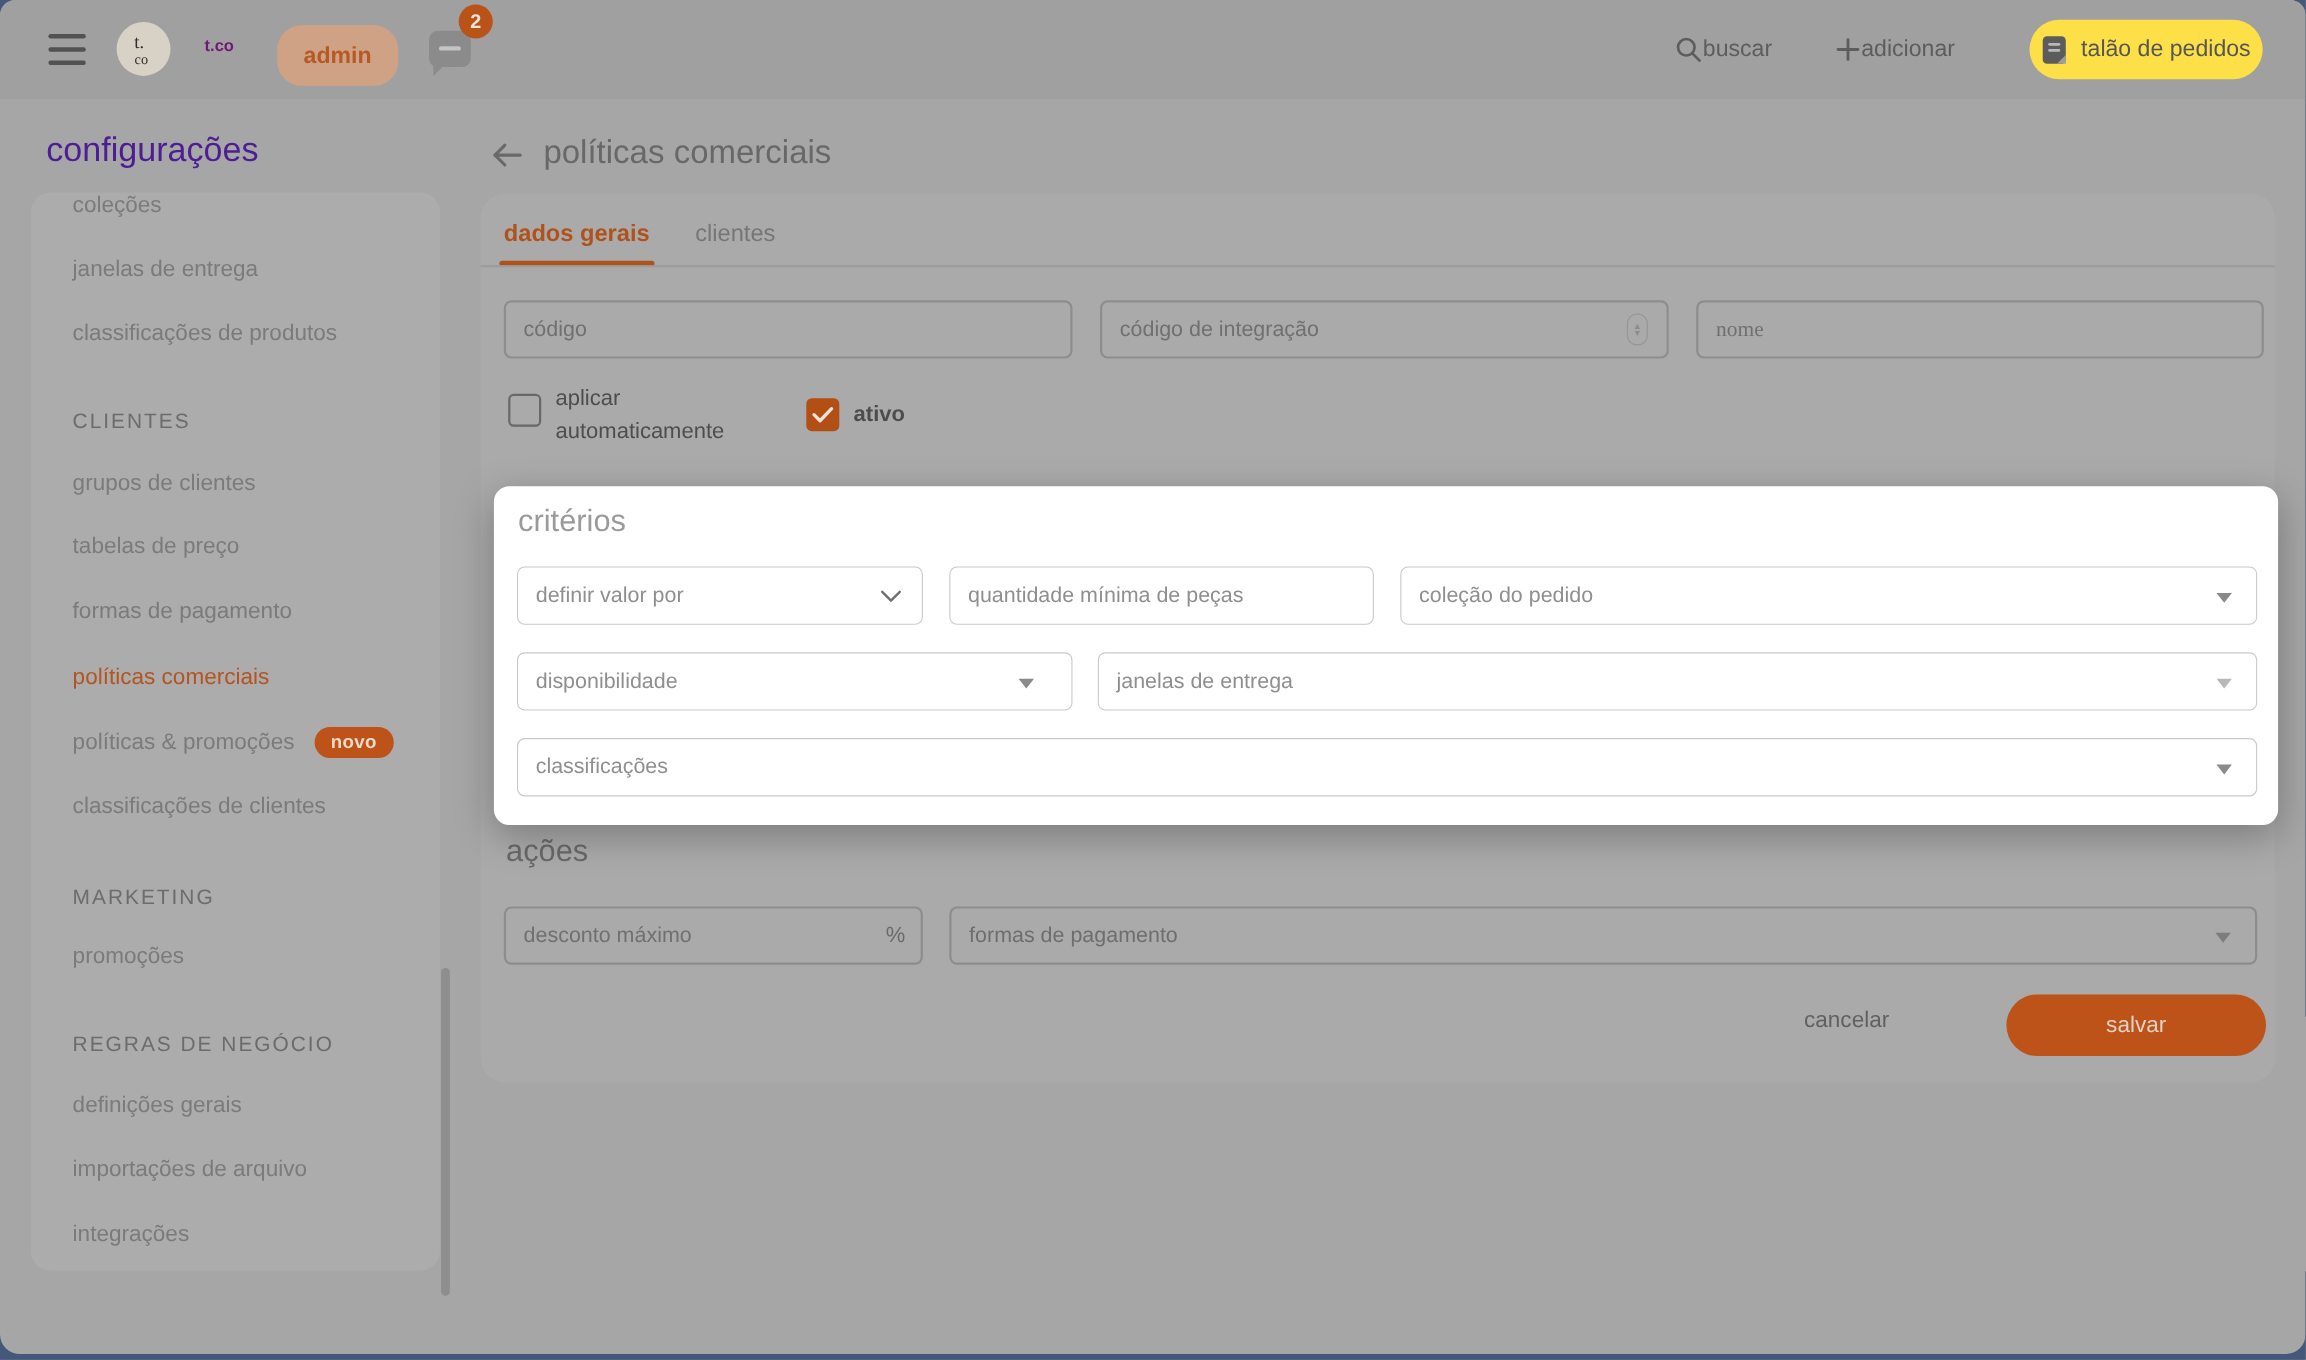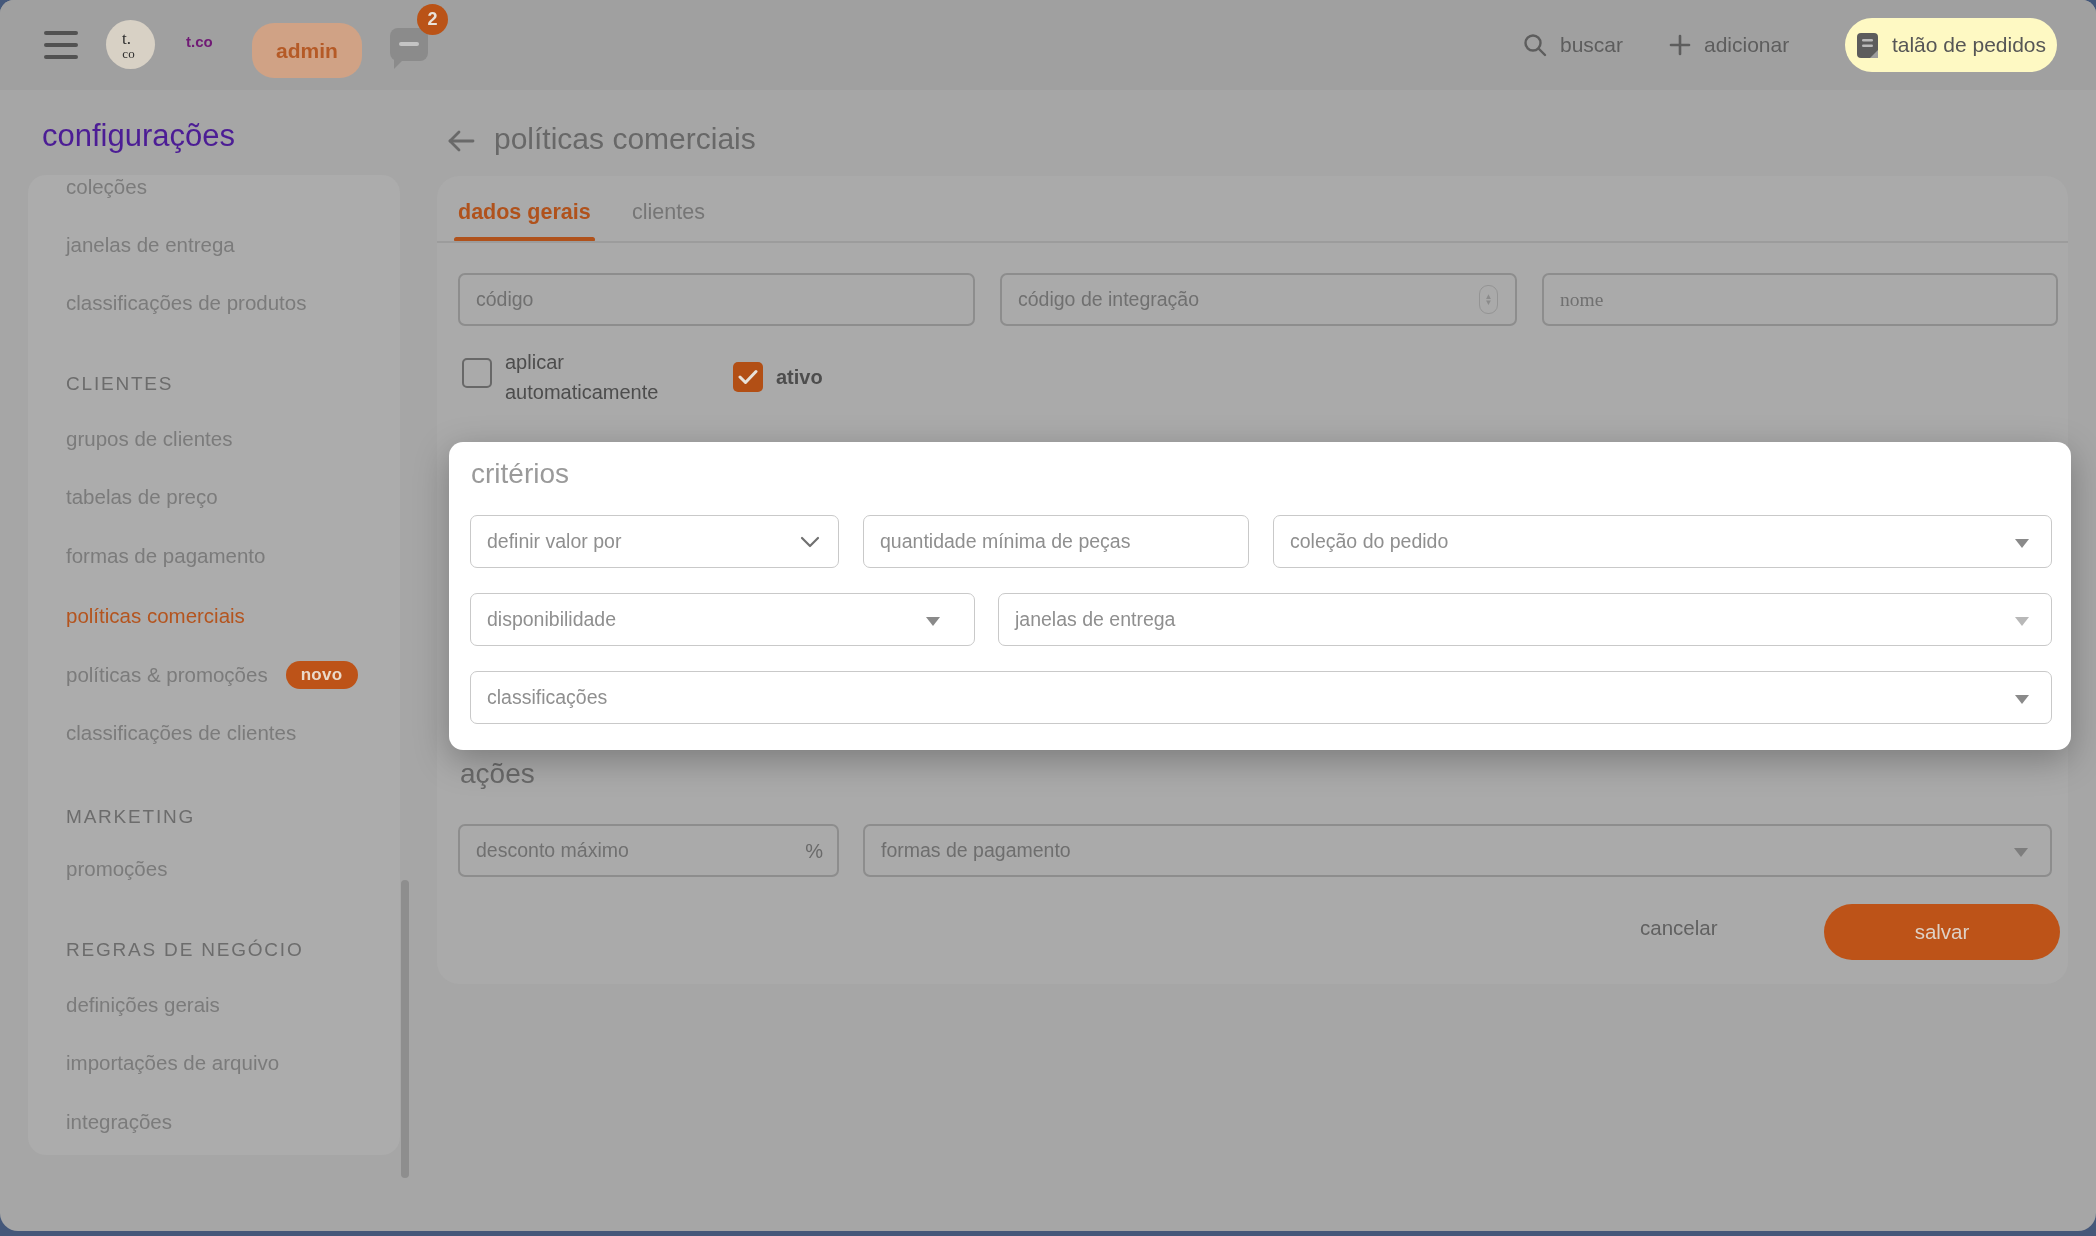--- a/index.html
+++ b/index.html
@@ -13,24 +13,24 @@
   .hamburger div{height:4px;background:#525252;border-radius:2px;}
   .avatar{position:absolute;left:106px;top:20px;width:49px;height:49px;border-radius:50%;background:#d8d1c5;display:flex;flex-direction:column;align-items:center;justify-content:center;line-height:1;}
   .avatar .l1{font-family:"Liberation Serif",serif;font-size:17px;color:#2e2e2e;margin-left:-8px;}
   .avatar .l2{font-family:"Liberation Serif",serif;font-size:13px;color:#2e2e2e;margin-left:-4px;}
   .brand{position:absolute;left:186px;top:33px;font-size:15px;font-weight:700;color:#701a75;}
   .admin-pill{position:absolute;left:252px;top:23px;height:55px;padding:0 24px;border-radius:22px;background:#d0a285;color:#b55a26;font-size:21px;font-weight:700;display:flex;align-items:center;}
   .chat{position:absolute;left:390px;top:28px;width:38px;height:33px;background:#8b8b8b;border-radius:8px;}
   .chat::after{content:"";position:absolute;left:4px;bottom:-8px;border:7px solid transparent;border-top-color:#8b8b8b;border-left-color:#8b8b8b;}
   .chat .line{position:absolute;left:9px;top:14px;width:20px;height:3.5px;background:#c4c4c4;border-radius:2px;}
   .chat-badge{position:absolute;left:417px;top:4px;width:31px;height:31px;border-radius:50%;background:#ba5317;color:#e9e2da;font-size:18px;font-weight:700;display:flex;align-items:center;justify-content:center;}
-  .tb-action{position:absolute;top:0;height:90px;display:flex;align-items:center;gap:12px;color:#5d5d5d;font-size:21px;cursor:pointer;}
+  .tb-action{position:absolute;top:0;height:90px;display:flex;align-items:center;color:#5d5d5d;font-size:21px;cursor:pointer;}
   .tb-search{left:1522px;}
   .tb-add{left:1668px;}
-  .order-pill{position:absolute;left:1845px;top:18px;width:212px;height:54px;border-radius:27px;background:#fef9c3;display:flex;align-items:center;justify-content:center;gap:13px;color:#565656;font-size:21px;cursor:pointer;}
+  .order-pill{position:absolute;left:1845px;top:18px;width:212px;height:54px;border-radius:27px;background:#fde047;display:flex;align-items:center;justify-content:center;gap:13px;color:#565656;font-size:21px;cursor:pointer;}
 
   
   .side-title{position:absolute;left:42px;top:118px;font-size:31px;font-weight:500;color:#4c1d95;}
   .side-panel{position:absolute;left:28px;top:175px;width:372px;height:980px;background:#acacac;border-radius:18px;overflow:hidden;}
   .side-item{position:absolute;left:38px;height:28px;font-size:20.5px;color:#7b7b7b;white-space:nowrap;display:flex;align-items:center;cursor:pointer;}
   .side-section{font-size:19px;letter-spacing:1.8px;color:#6c6c6c;cursor:default;}
   .side-active{color:#b4541e;}
   .novo-badge{margin-left:18px;background:#bd5318;color:#ead9c9;border-radius:15px;padding:4px 15px;font-size:17px;font-weight:700;letter-spacing:.3px;}
   .side-scroll{position:absolute;left:401px;top:880px;width:8px;height:298px;border-radius:4px;background:#8e8e8e;}
 

